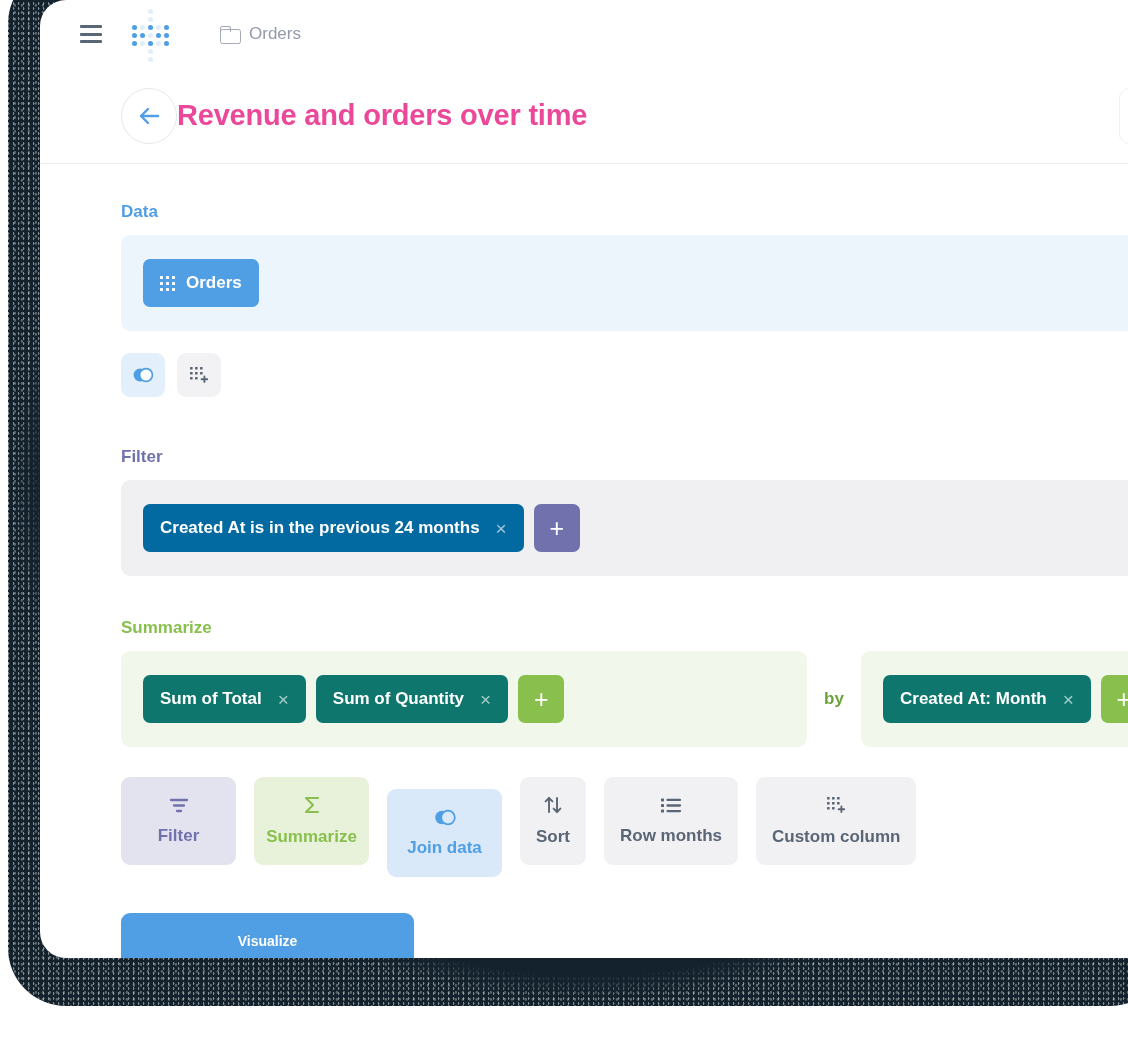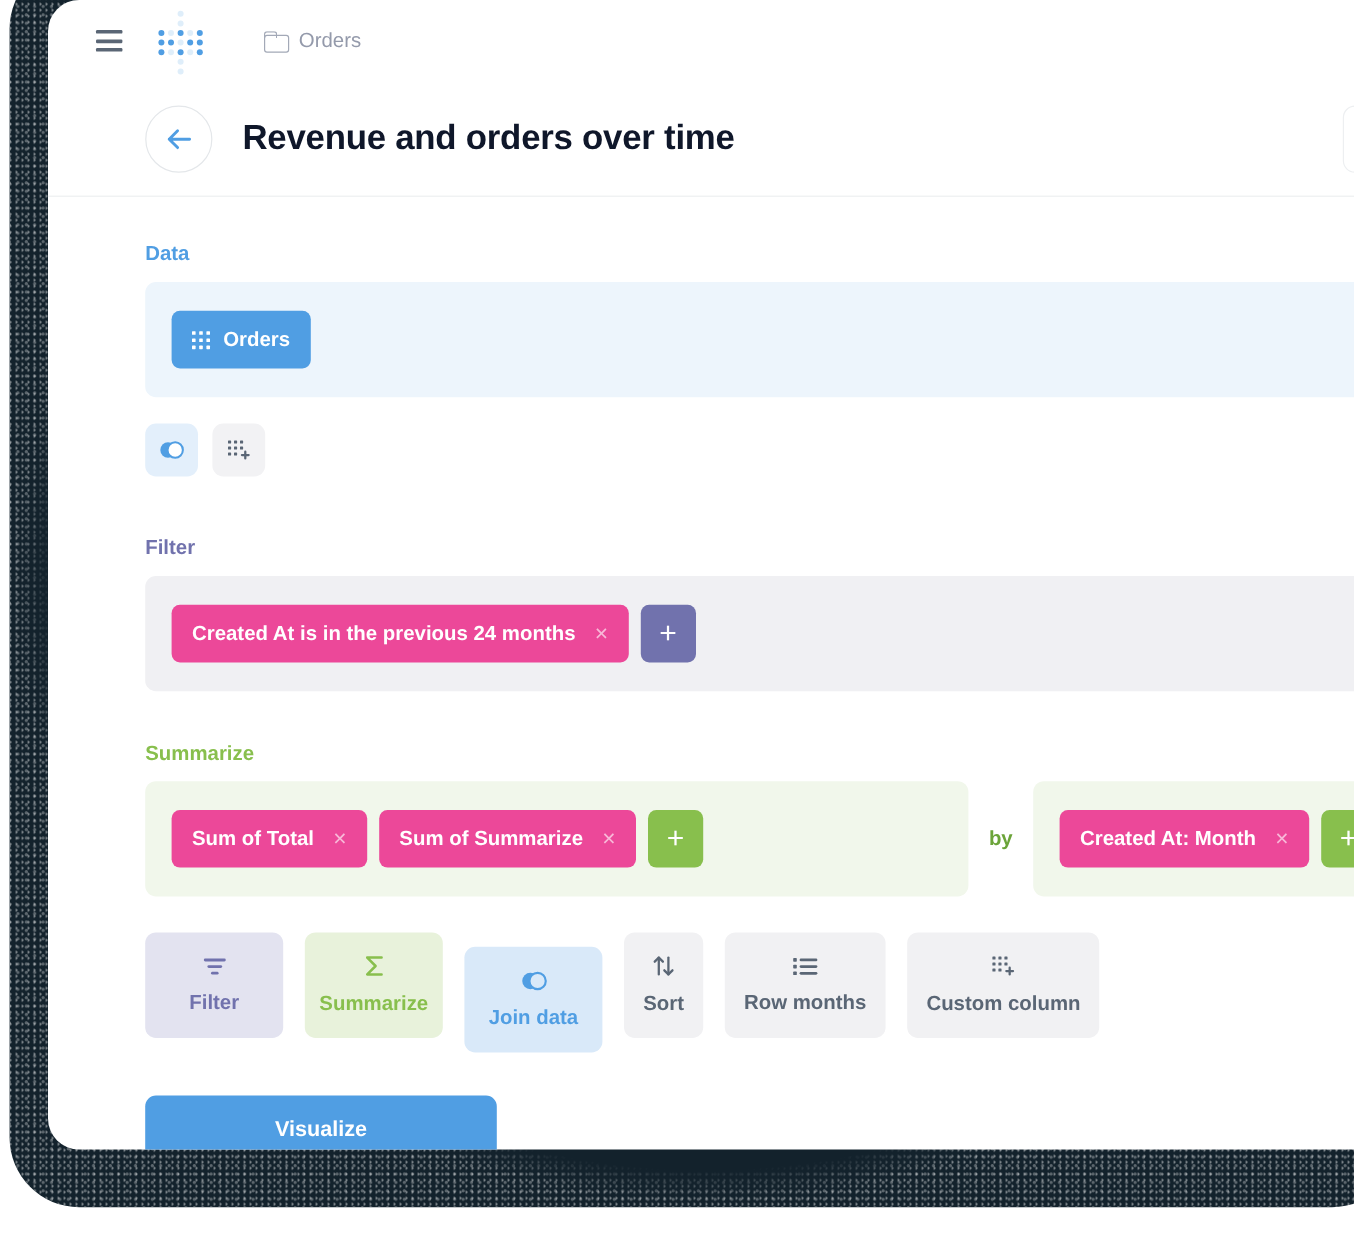--- a/index.html
+++ b/index.html
@@ -91,22 +91,21 @@
     position: relative;
   }
   .backbtn {
     width: 56px; height: 56px; border-radius: 50%;
     border: 1px solid #E4E7EA; background:#fff;
     display:flex; align-items:center; justify-content:center;
     cursor: pointer; flex: none;
   }
   .backbtn svg { display:block; }
   .qtitle {
-    margin-left: 25px;
-    font-size: 29px; font-weight: 700; color: #0f172a;
+    font-size: 29px; font-weight: 700; color: #ec4899;
     letter-spacing: -0.2px;
     white-space: nowrap;
   }
   .clipped-btn {
     position: absolute;
     right: -26px; top: 20px;
     width: 52px; height: 56px;
     border: 1px solid #EDEFF1;
     border-radius: 10px;
     background: #fff;
@@ -134,22 +133,22 @@
   .panel.green { background: #F1F7EB; }
 
   .chip {
     display: inline-flex; align-items: center;
     border-radius: 7px;
     color: #fff; font-weight: 700; font-size: 17px;
     padding: 0 17px; height: 48px;
     cursor: pointer; white-space: nowrap;
   }
   .chip.blue   { background: #509EE3; }
-  .chip.purple { background: #ec4899; }
-  .chip.green  { background: #ec4899; }
+  .chip.purple { background: #0369a1; }
+  .chip.green  { background: #0f766e; }
   .chip .x {
     margin-left: 16px; font-size: 19px; font-weight: 400;
     color: rgba(255,255,255,0.62); line-height: 1;
   }
   .plusbtn {
     width: 46px; height: 48px; border-radius: 7px;
     display:inline-flex; align-items:center; justify-content:center;
     color:#fff; font-size: 25px; font-weight: 400; cursor:pointer;
     margin-left: 10px; flex: none;
   }
@@ -195,21 +194,21 @@
   .actbtn.purple { background:#E3E3F0; color:#7172AD; }
   .actbtn.green  { background:#E8F2DB; color:#88BF4D; }
   .actbtn.blue   { background:#D9E9F9; color:#509EE3;margin-top:12px; }
   .actbtn.grey   { background:#F1F1F3; color:#5A6675; width: auto; padding: 0 16px; }
 
   .visualize {
     margin-top: 36px;
     width: 293px; height: 56px;
     background:#509EE3; color:#fff;
     border:none; border-radius: 9px;
-    font-size: 18px; font-weight: 700;
+    font-size: 14px; font-weight: 700;
     font-family: "Liberation Sans", sans-serif;
     cursor:pointer;
   }
 </style>
 </head>
 <body>
 
 <div id="frame"></div>
 <div id="frame-noise"></div>
 
@@ -323,21 +322,21 @@
     
     <div class="seclabel green">Summarize</div>
     <div class="sumrow">
       <div class="panel green sum-left">
         <div class="chip green">
           <span>Sum of Total</span>
           <span class="x">×</span>
         </div>
         <div style="width:10px"></div>
         <div class="chip green">
-          <span>Sum of Summarize</span>
+          <span>Sum of Quantity</span>
           <span class="x">×</span>
         </div>
         <div class="plusbtn green">+</div>
       </div>
 
       <div class="byword">by</div>
 
       <div class="panel green sum-right">
         <div class="chip green">
           <span>Created At: Month</span>

